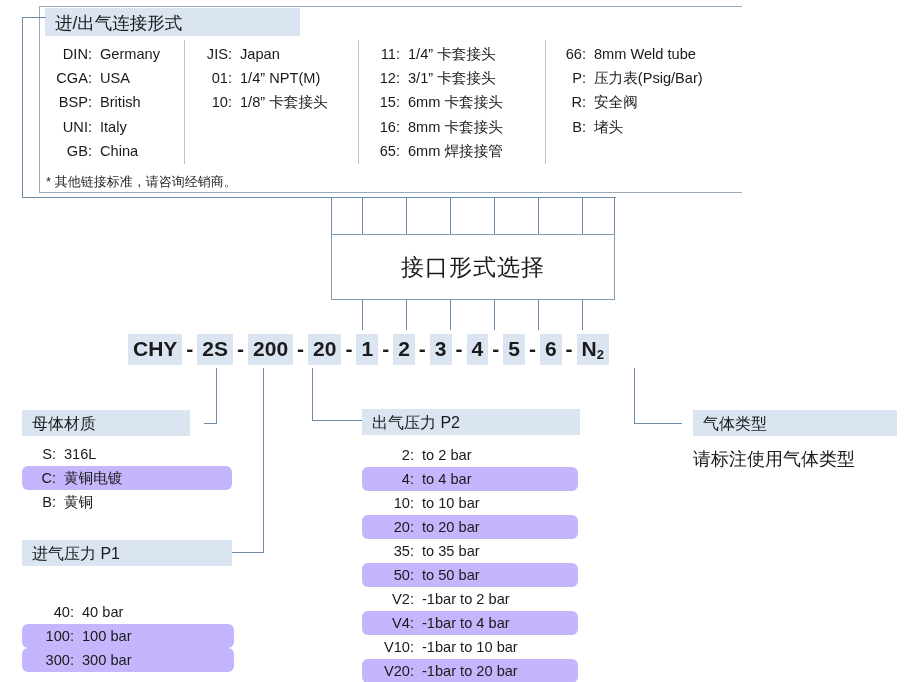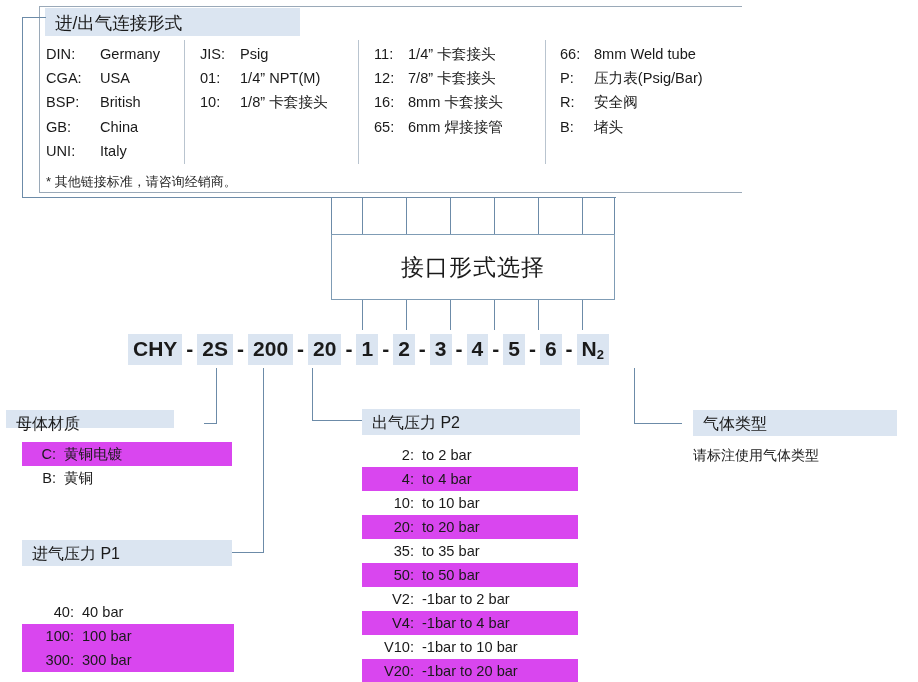--- a/index.html
+++ b/index.html
@@ -24,21 +24,21 @@
   
   #top-box{
     position:absolute;left:39px;top:6px;width:703px;height:187px;
     border:1.2px solid #9aa9b8;border-right:none;box-sizing:border-box;
     background:#fff;
   }
   #top-box-header{left:45px;top:8px;width:255px;height:28px;}
   .col-div{position:absolute;width:0;border-left:1.2px solid #b9c4cf;}
   .tcol{position:absolute;font-size:14.6px;line-height:24.2px;color:#1a1a1a;white-space:nowrap;}
   .trow{display:block;height:24.2px;}
-  .tkey{display:inline-block;}
+  .tkey{display:inline-block;text-align:right;}
   .tval{display:inline-block;}
   .note{position:absolute;font-size:13px;color:#2a2a2a;white-space:nowrap;}
 
   
   #center-box{
     position:absolute;left:331px;top:234px;width:284px;height:66px;
     border:1.2px solid #7f9cb5;box-sizing:border-box;background:#fff;
     display:flex;align-items:center;justify-content:center;
     font-size:23px;color:#1a1a1a;letter-spacing:1px;
   }
@@ -49,54 +49,55 @@
     display:flex;align-items:center;
     font-size:21px;font-weight:bold;color:#1a1a1a;white-space:nowrap;
   }
   #code-line .seg{background:#dbe5f1;padding:3px 5px 4px 5px;display:inline-block;}
   #code-line .dash{padding:0 4px;display:inline-block;}
   #code-line sub{font-size:13px;font-weight:bold;vertical-align:baseline;position:relative;top:3px;}
 
   
   .optlist{position:absolute;font-size:14.6px;color:#1a1a1a;white-space:nowrap;}
   .optrow{display:block;line-height:19px;padding:2.5px 8px 2.5px 6px;box-sizing:border-box;}
-  .optrow.hl{background:#d946ef;}
+  .optrow.hl{background:#c4b5fd;border-radius:6px;}
   .okey{display:inline-block;text-align:right;}
   .oval{display:inline-block;padding-left:8px;}
 
-  .plain{position:absolute;font-size:14px;color:#1a1a1a;white-space:nowrap;}
+  .plain{position:absolute;font-size:18px;color:#1a1a1a;white-space:nowrap;}
 </style>
 </head>
 <body>
 
 <div id="top-box"></div>
 
 <div class="band" id="top-box-header">进/出气连接形式</div>
 
 <div class="col-div" style="left:184px;top:40px;height:124px;"></div>
 <div class="col-div" style="left:358px;top:40px;height:124px;"></div>
 <div class="col-div" style="left:545px;top:40px;height:124px;"></div>
 
 <div class="tcol" style="left:46px;top:42px;">
   <span class="trow"><span class="tkey" style="width:46px">DIN:</span><span class="tval" style="padding-left:8px">Germany</span></span>
   <span class="trow"><span class="tkey" style="width:46px">CGA:</span><span class="tval" style="padding-left:8px">USA</span></span>
   <span class="trow"><span class="tkey" style="width:46px">BSP:</span><span class="tval" style="padding-left:8px">British</span></span>
+  <span class="trow"><span class="tkey" style="width:46px">UNI:</span><span class="tval" style="padding-left:8px">Italy</span></span>
   <span class="trow"><span class="tkey" style="width:46px">GB:</span><span class="tval" style="padding-left:8px">China</span></span>
-  <span class="trow"><span class="tkey" style="width:46px">UNI:</span><span class="tval" style="padding-left:8px">Italy</span></span>
 </div>
 
 <div class="tcol" style="left:200px;top:42px;">
-  <span class="trow"><span class="tkey" style="width:32px">JIS:</span><span class="tval" style="padding-left:8px">Psig</span></span>
+  <span class="trow"><span class="tkey" style="width:32px">JIS:</span><span class="tval" style="padding-left:8px">Japan</span></span>
   <span class="trow"><span class="tkey" style="width:32px">01:</span><span class="tval" style="padding-left:8px">1/4”  NPT(M)</span></span>
   <span class="trow"><span class="tkey" style="width:32px">10:</span><span class="tval" style="padding-left:8px">1/8”  卡套接头</span></span>
 </div>
 
 <div class="tcol" style="left:374px;top:42px;">
   <span class="trow"><span class="tkey" style="width:26px">11:</span><span class="tval" style="padding-left:8px">1/4”  卡套接头</span></span>
-  <span class="trow"><span class="tkey" style="width:26px">12:</span><span class="tval" style="padding-left:8px">7/8”  卡套接头</span></span>
+  <span class="trow"><span class="tkey" style="width:26px">12:</span><span class="tval" style="padding-left:8px">3/1”  卡套接头</span></span>
+  <span class="trow"><span class="tkey" style="width:26px">15:</span><span class="tval" style="padding-left:8px">6mm 卡套接头</span></span>
   <span class="trow"><span class="tkey" style="width:26px">16:</span><span class="tval" style="padding-left:8px">8mm 卡套接头</span></span>
   <span class="trow"><span class="tkey" style="width:26px">65:</span><span class="tval" style="padding-left:8px">6mm 焊接接管</span></span>
 </div>
 
 <div class="tcol" style="left:560px;top:42px;">
   <span class="trow"><span class="tkey" style="width:26px">66:</span><span class="tval" style="padding-left:8px">8mm Weld tube</span></span>
   <span class="trow"><span class="tkey" style="width:26px">P:</span><span class="tval" style="padding-left:8px">压力表(Psig/Bar)</span></span>
   <span class="trow"><span class="tkey" style="width:26px">R:</span><span class="tval" style="padding-left:8px">安全阀</span></span>
   <span class="trow"><span class="tkey" style="width:26px">B:</span><span class="tval" style="padding-left:8px">堵头</span></span>
 </div>
@@ -157,22 +158,23 @@
 
 <div class="vline" style="left:263px;top:368px;height:185px;"></div>
 <div class="hline" style="left:229px;top:552px;width:35px;"></div>
 
 <div class="vline" style="left:312px;top:368px;height:52px;"></div>
 <div class="hline" style="left:312px;top:420px;width:50px;"></div>
 
 <div class="vline" style="left:634px;top:368px;height:55px;"></div>
 <div class="hline" style="left:634px;top:423px;width:48px;"></div>
 
-<div class="band small" style="left:6px;top:410px;width:168px;height:18px;">母体材质</div>
+<div class="band small" style="left:22px;top:410px;width:168px;height:26px;">母体材质</div>
 <div class="optlist" style="left:22px;top:442px;width:210px;">
+  <span class="optrow"><span class="okey" style="width:28px">S:</span><span class="oval">316L</span></span>
   <span class="optrow hl"><span class="okey" style="width:28px">C:</span><span class="oval">黄铜电镀</span></span>
   <span class="optrow"><span class="okey" style="width:28px">B:</span><span class="oval">黄铜</span></span>
 </div>
 
 <div class="band small" style="left:22px;top:540px;width:210px;height:26px;">进气压力 P1</div>
 <div class="optlist" style="left:22px;top:600px;width:212px;">
   <span class="optrow"><span class="okey" style="width:46px">40:</span><span class="oval">40 bar</span></span>
   <span class="optrow hl"><span class="okey" style="width:46px">100:</span><span class="oval">100 bar</span></span>
   <span class="optrow hl"><span class="okey" style="width:46px">300:</span><span class="oval">300 bar</span></span>
 </div>

